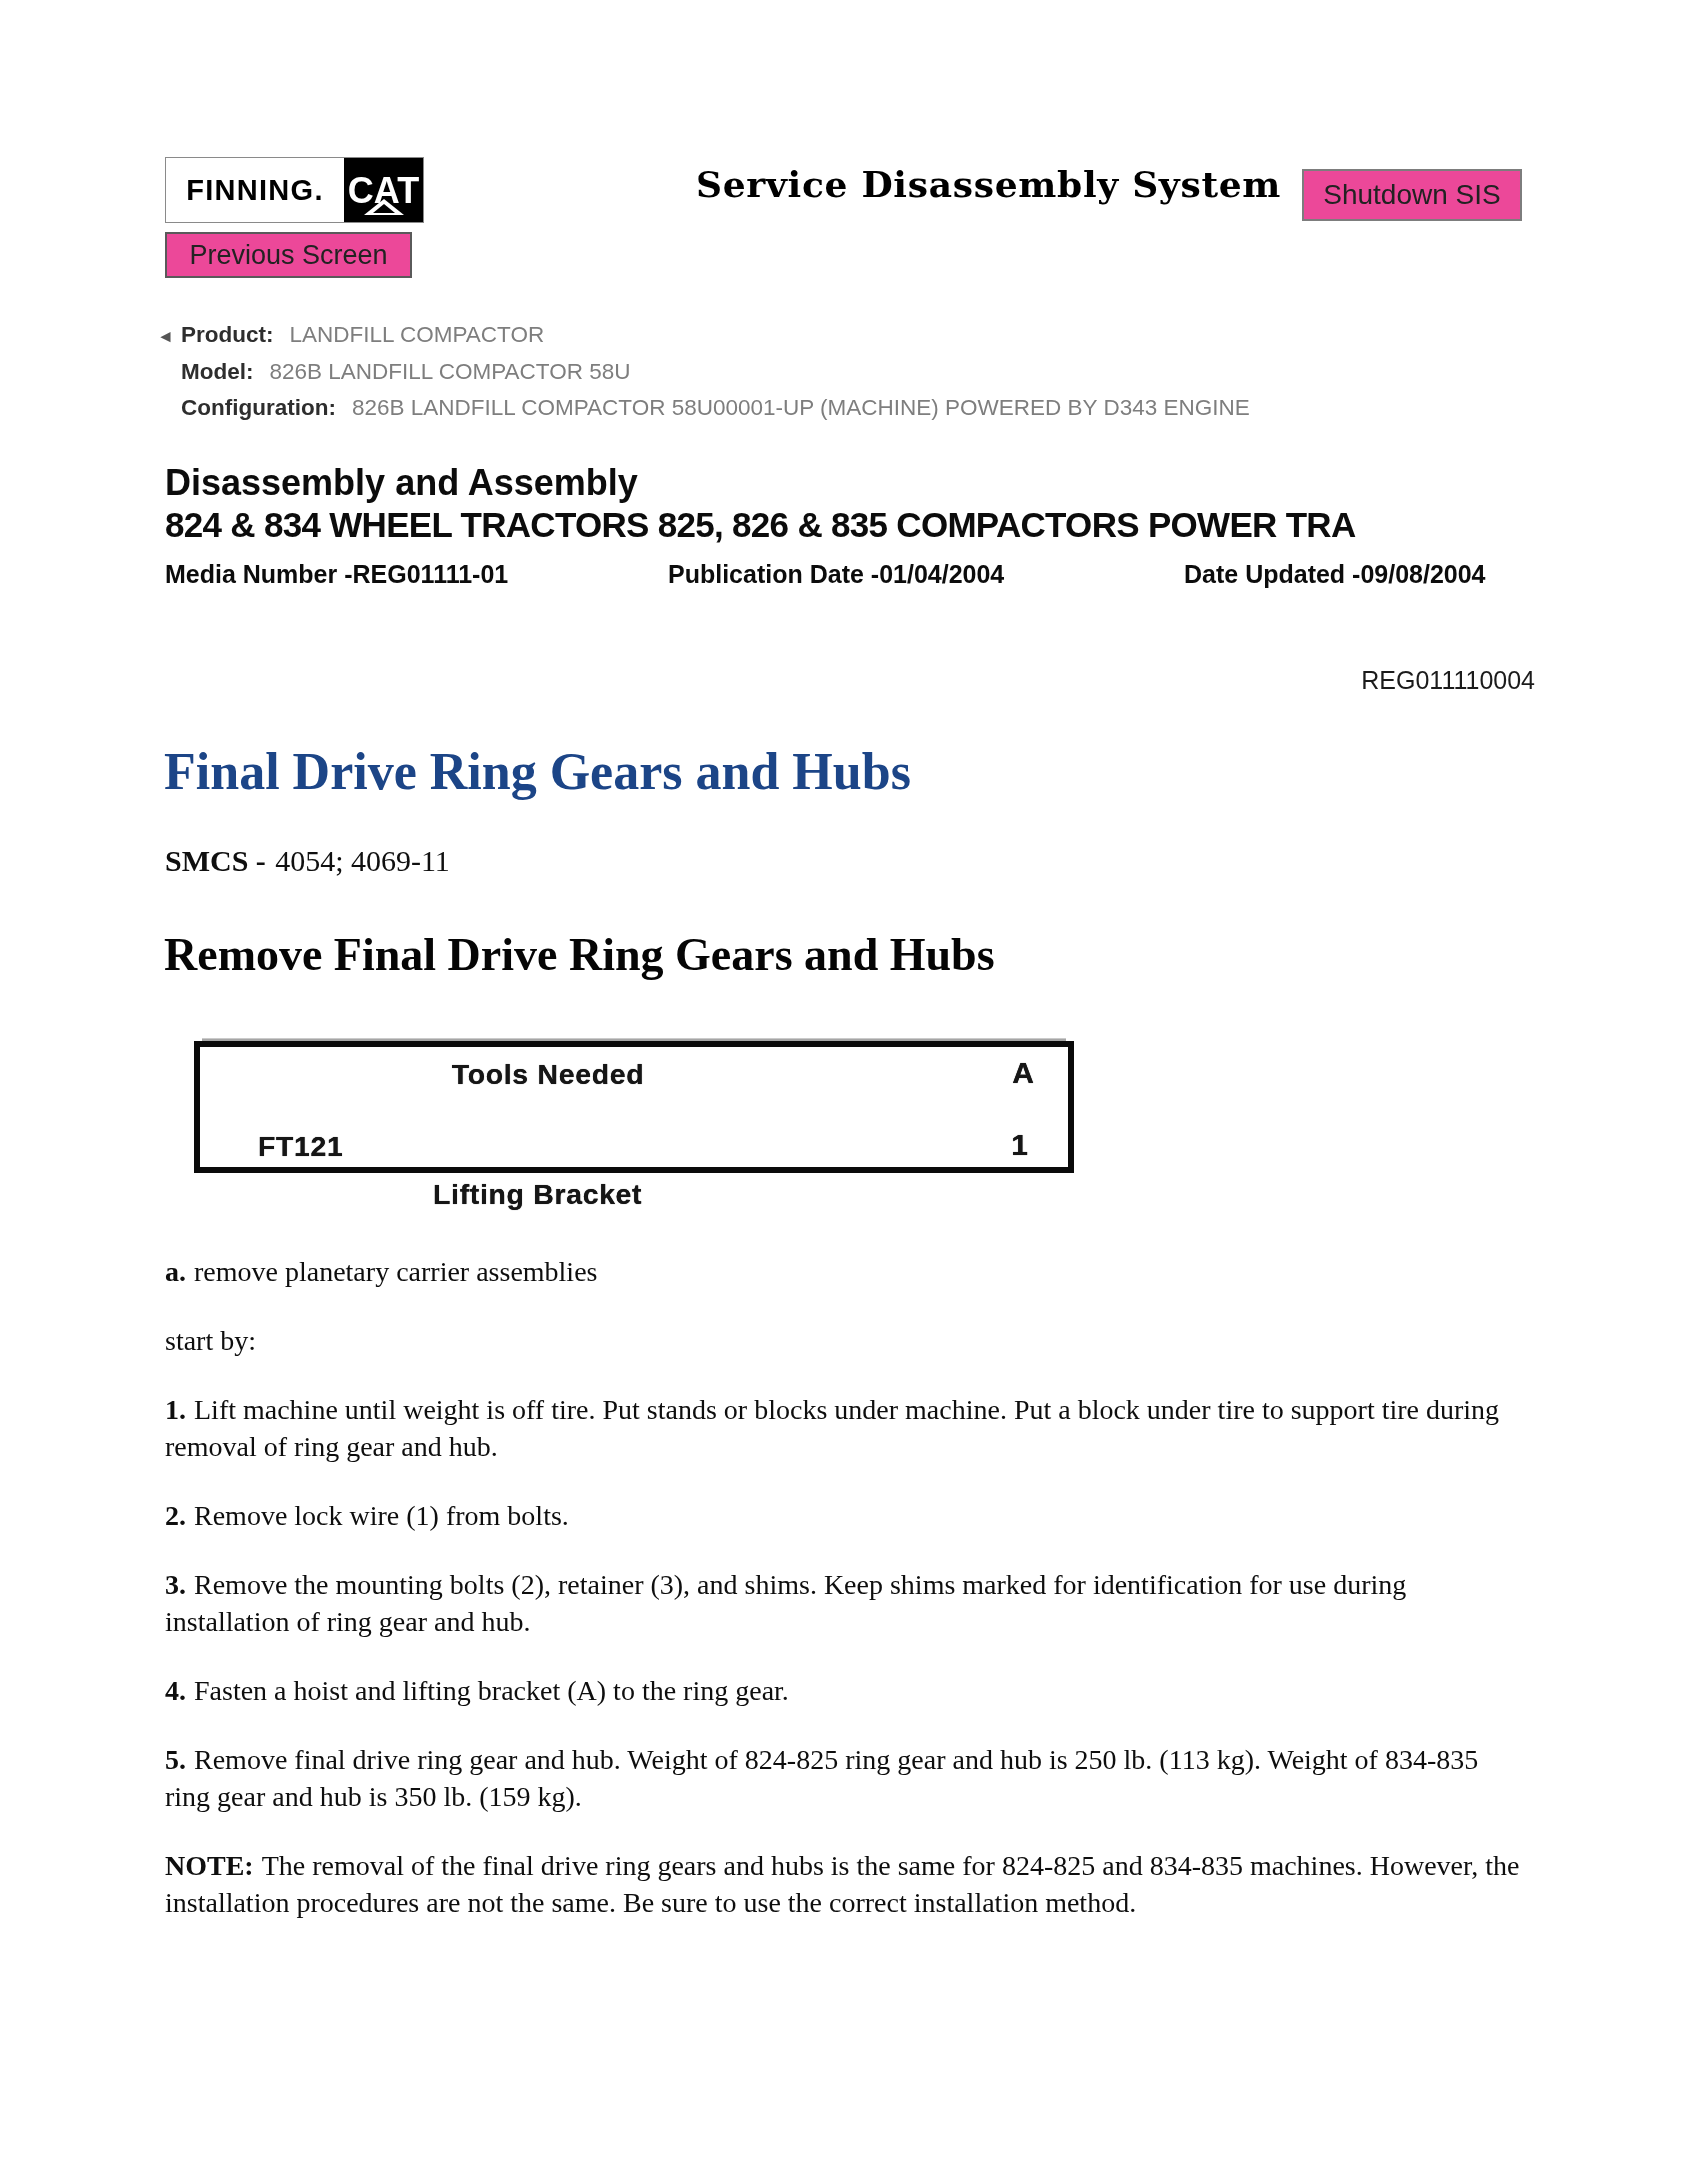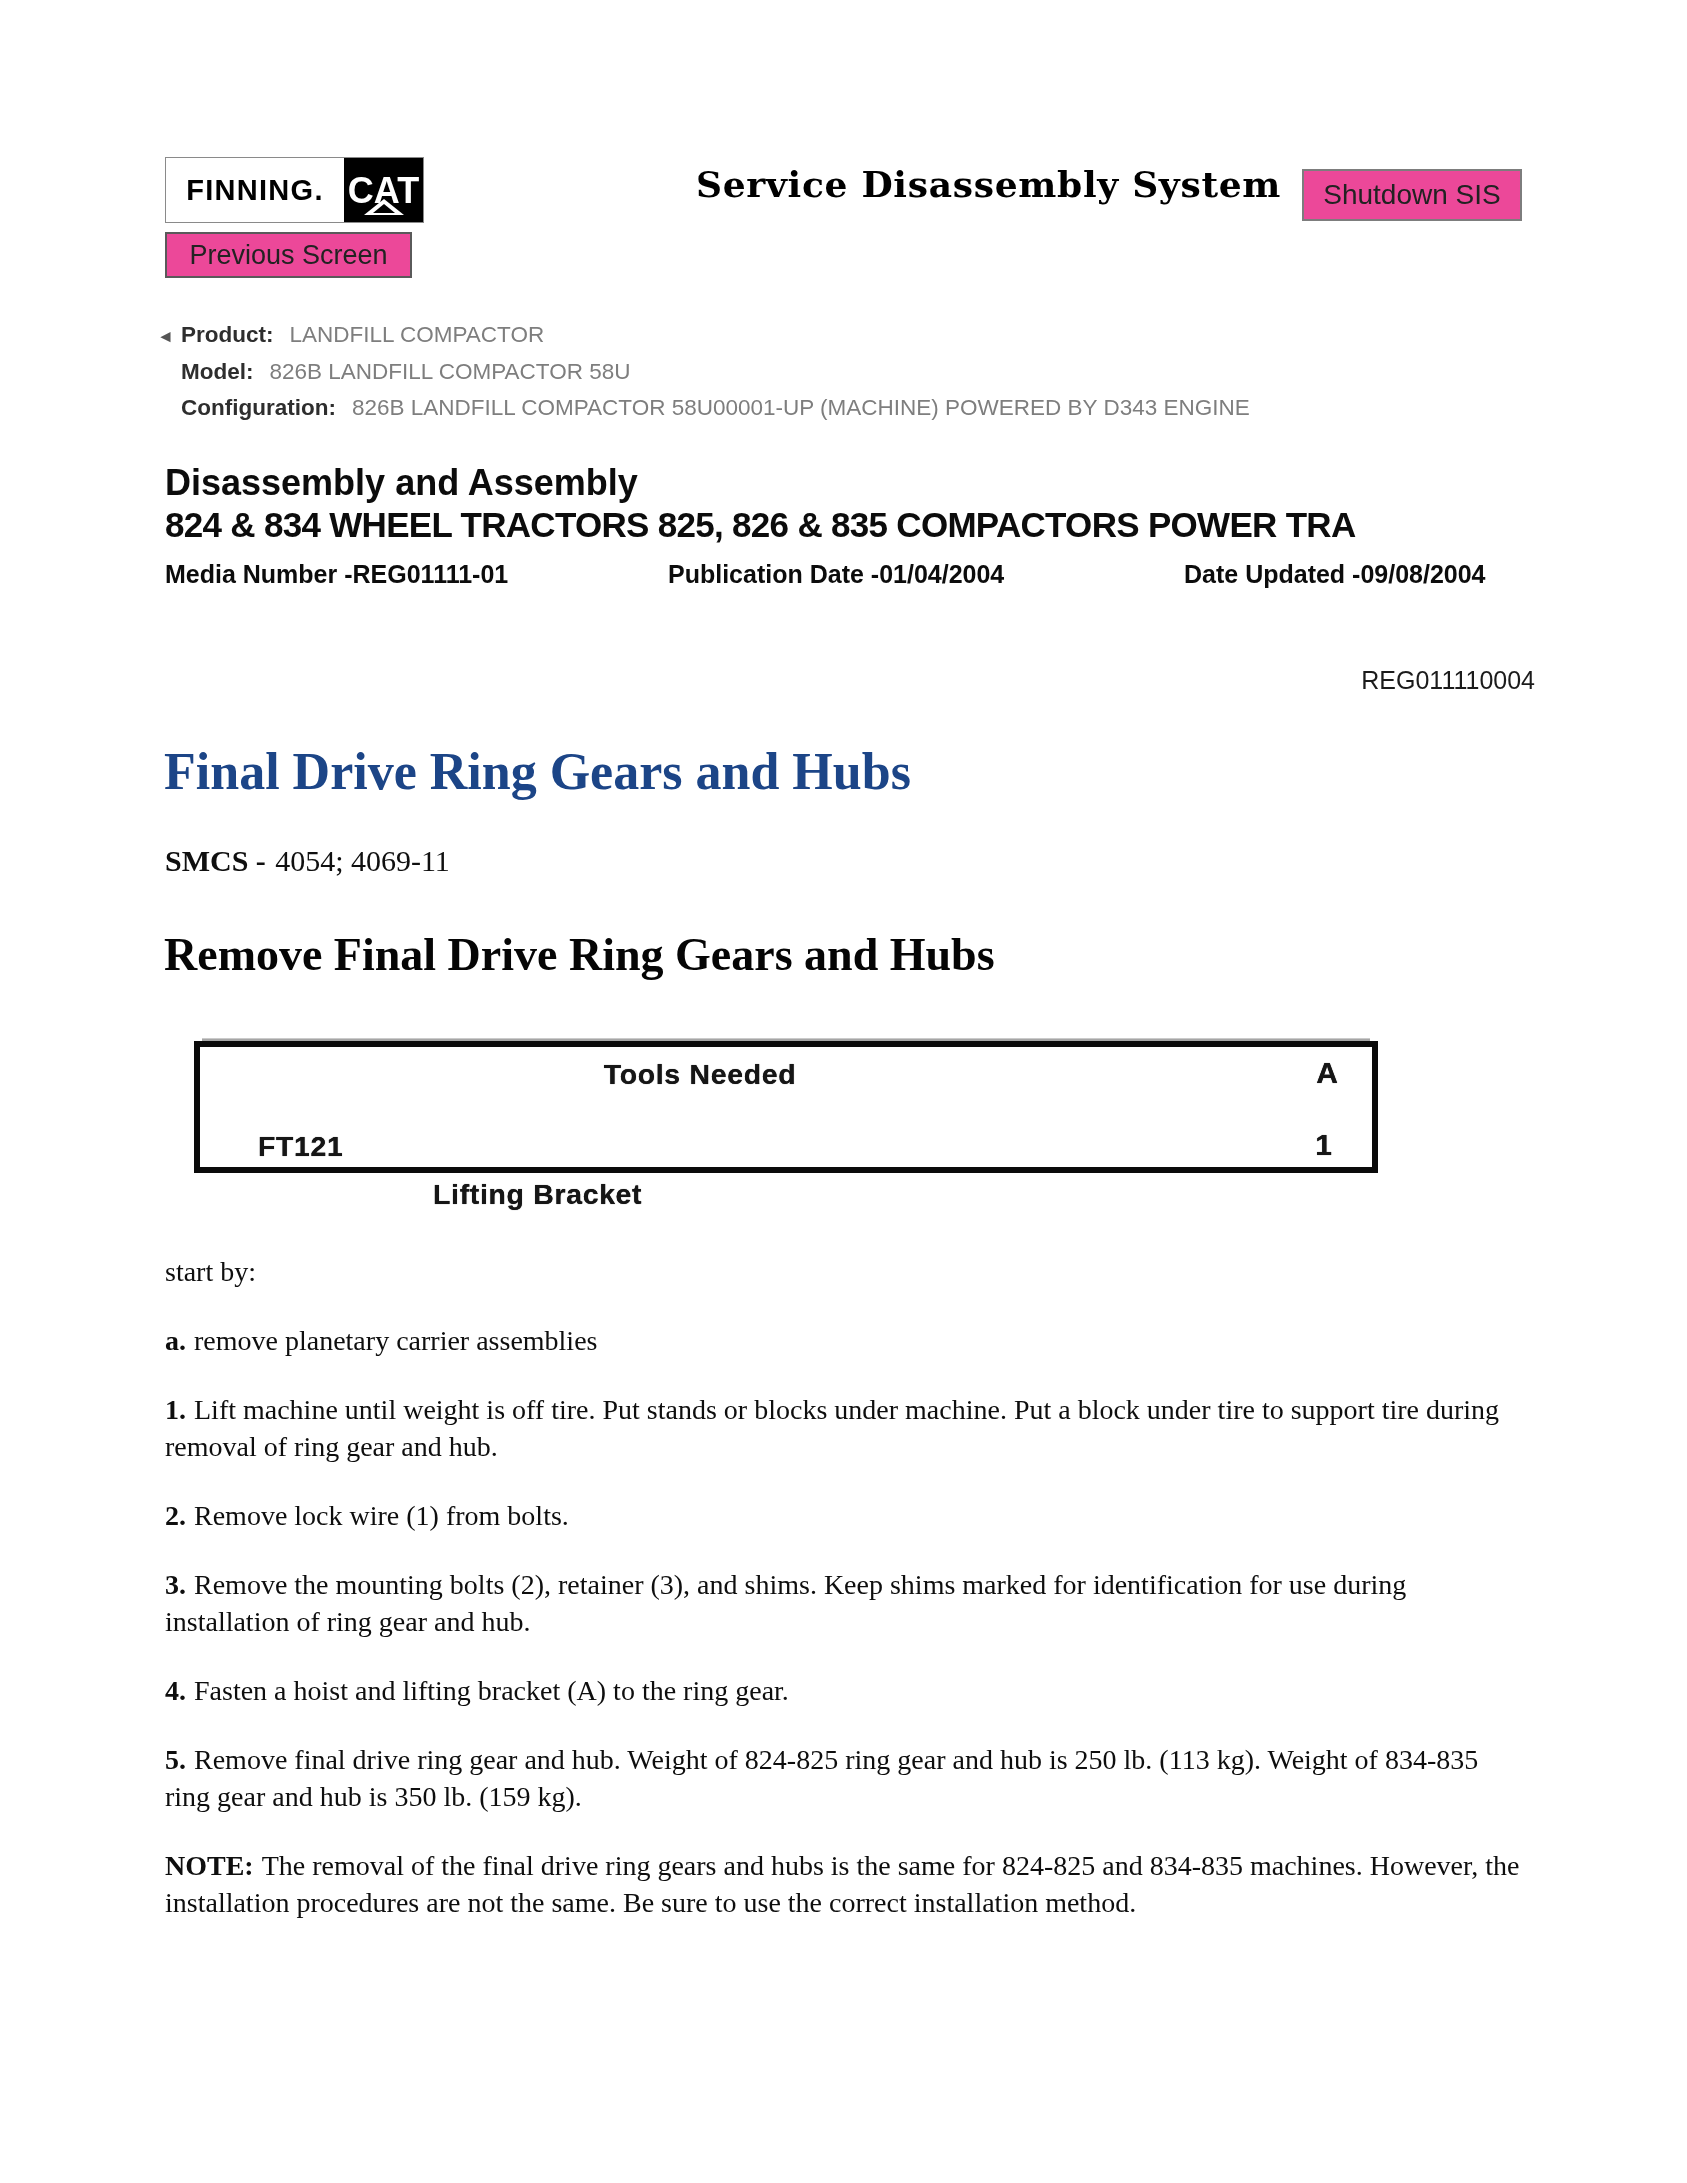--- a/index.html
+++ b/index.html
@@ -100,21 +100,21 @@
   .smcs { position:absolute; left:165px; top:844px; font-size:30px; color:#0f0f0f; }
   .smcs b { margin-right:9.3px; }
   .proc-title {
     position:absolute; left:164px; top:928px;
     font-family:"Liberation Serif", serif; font-weight:700; font-size:46px;
     color:#050505; white-space:nowrap;
   }
 
   
   .tools-table {
-    position:absolute; left:194px; top:1041px; width:1184px; height:132px;
+    position:absolute; left:194px; top:1041px; width:880px; height:132px;
     border:6px solid #0a0a0a; box-sizing:border-box; background:#fff;
     font-family:"Liberation Sans", sans-serif; font-weight:700; color:#161616;
     box-shadow:0 -10.6px 0 -8px rgba(0,0,0,0.35);
   }
   .tools-table span { position:absolute; white-space:nowrap; text-shadow:0 0 0.7px #000; }
   .t-header { left:0; right:172px; top:10.6px; text-align:center; font-size:28.4px; letter-spacing:0.7px; }
   .t-a      { right:34px;  top:9.3px;  font-size:30px; }
   .t-tool   { left:58px;   top:83px; font-size:28.4px; letter-spacing:0.7px; }
   .t-name   { left:233px;  top:83px; font-size:28.4px; letter-spacing:0.7px;margin-top:48px; }
   .t-qty    { right:40px;  top:81px; font-size:30px; }
@@ -185,22 +185,22 @@
 
   <div class="tools-table">
     <span class="t-header">Tools Needed</span>
     <span class="t-a">A</span>
     <span class="t-tool">FT121</span>
     <span class="t-name">Lifting Bracket</span>
     <span class="t-qty">1</span>
   </div>
 
   <div class="steps">
+    <p><b>a.</b><span>remove planetary carrier assemblies</span></p>
     <p>start by:</p>
-    <p><b>a.</b><span>remove planetary carrier assemblies</span></p>
     <p><b>1.</b><span>Lift machine until weight is off tire. Put stands or blocks under machine. Put a block under tire to support tire during removal of ring gear and hub.</span></p>
     <p><b>2.</b><span>Remove lock wire (1) from bolts.</span></p>
     <p><b>3.</b><span>Remove the mounting bolts (2), retainer (3), and shims. Keep shims marked for identification for use during installation of ring gear and hub.</span></p>
     <p><b>4.</b><span>Fasten a hoist and lifting bracket (A) to the ring gear.</span></p>
     <p><b>5.</b><span>Remove final drive ring gear and hub. Weight of 824-825 ring gear and hub is 250 lb. (113 kg). Weight of 834-835 ring gear and hub is 350 lb. (159 kg).</span></p>
     <p><b>NOTE:</b><span>The removal of the final drive ring gears and hubs is the same for 824-825 and 834-835 machines. However, the installation procedures are not the same. Be sure to use the correct installation method.</span></p>
   </div>
 
 </div>
 

